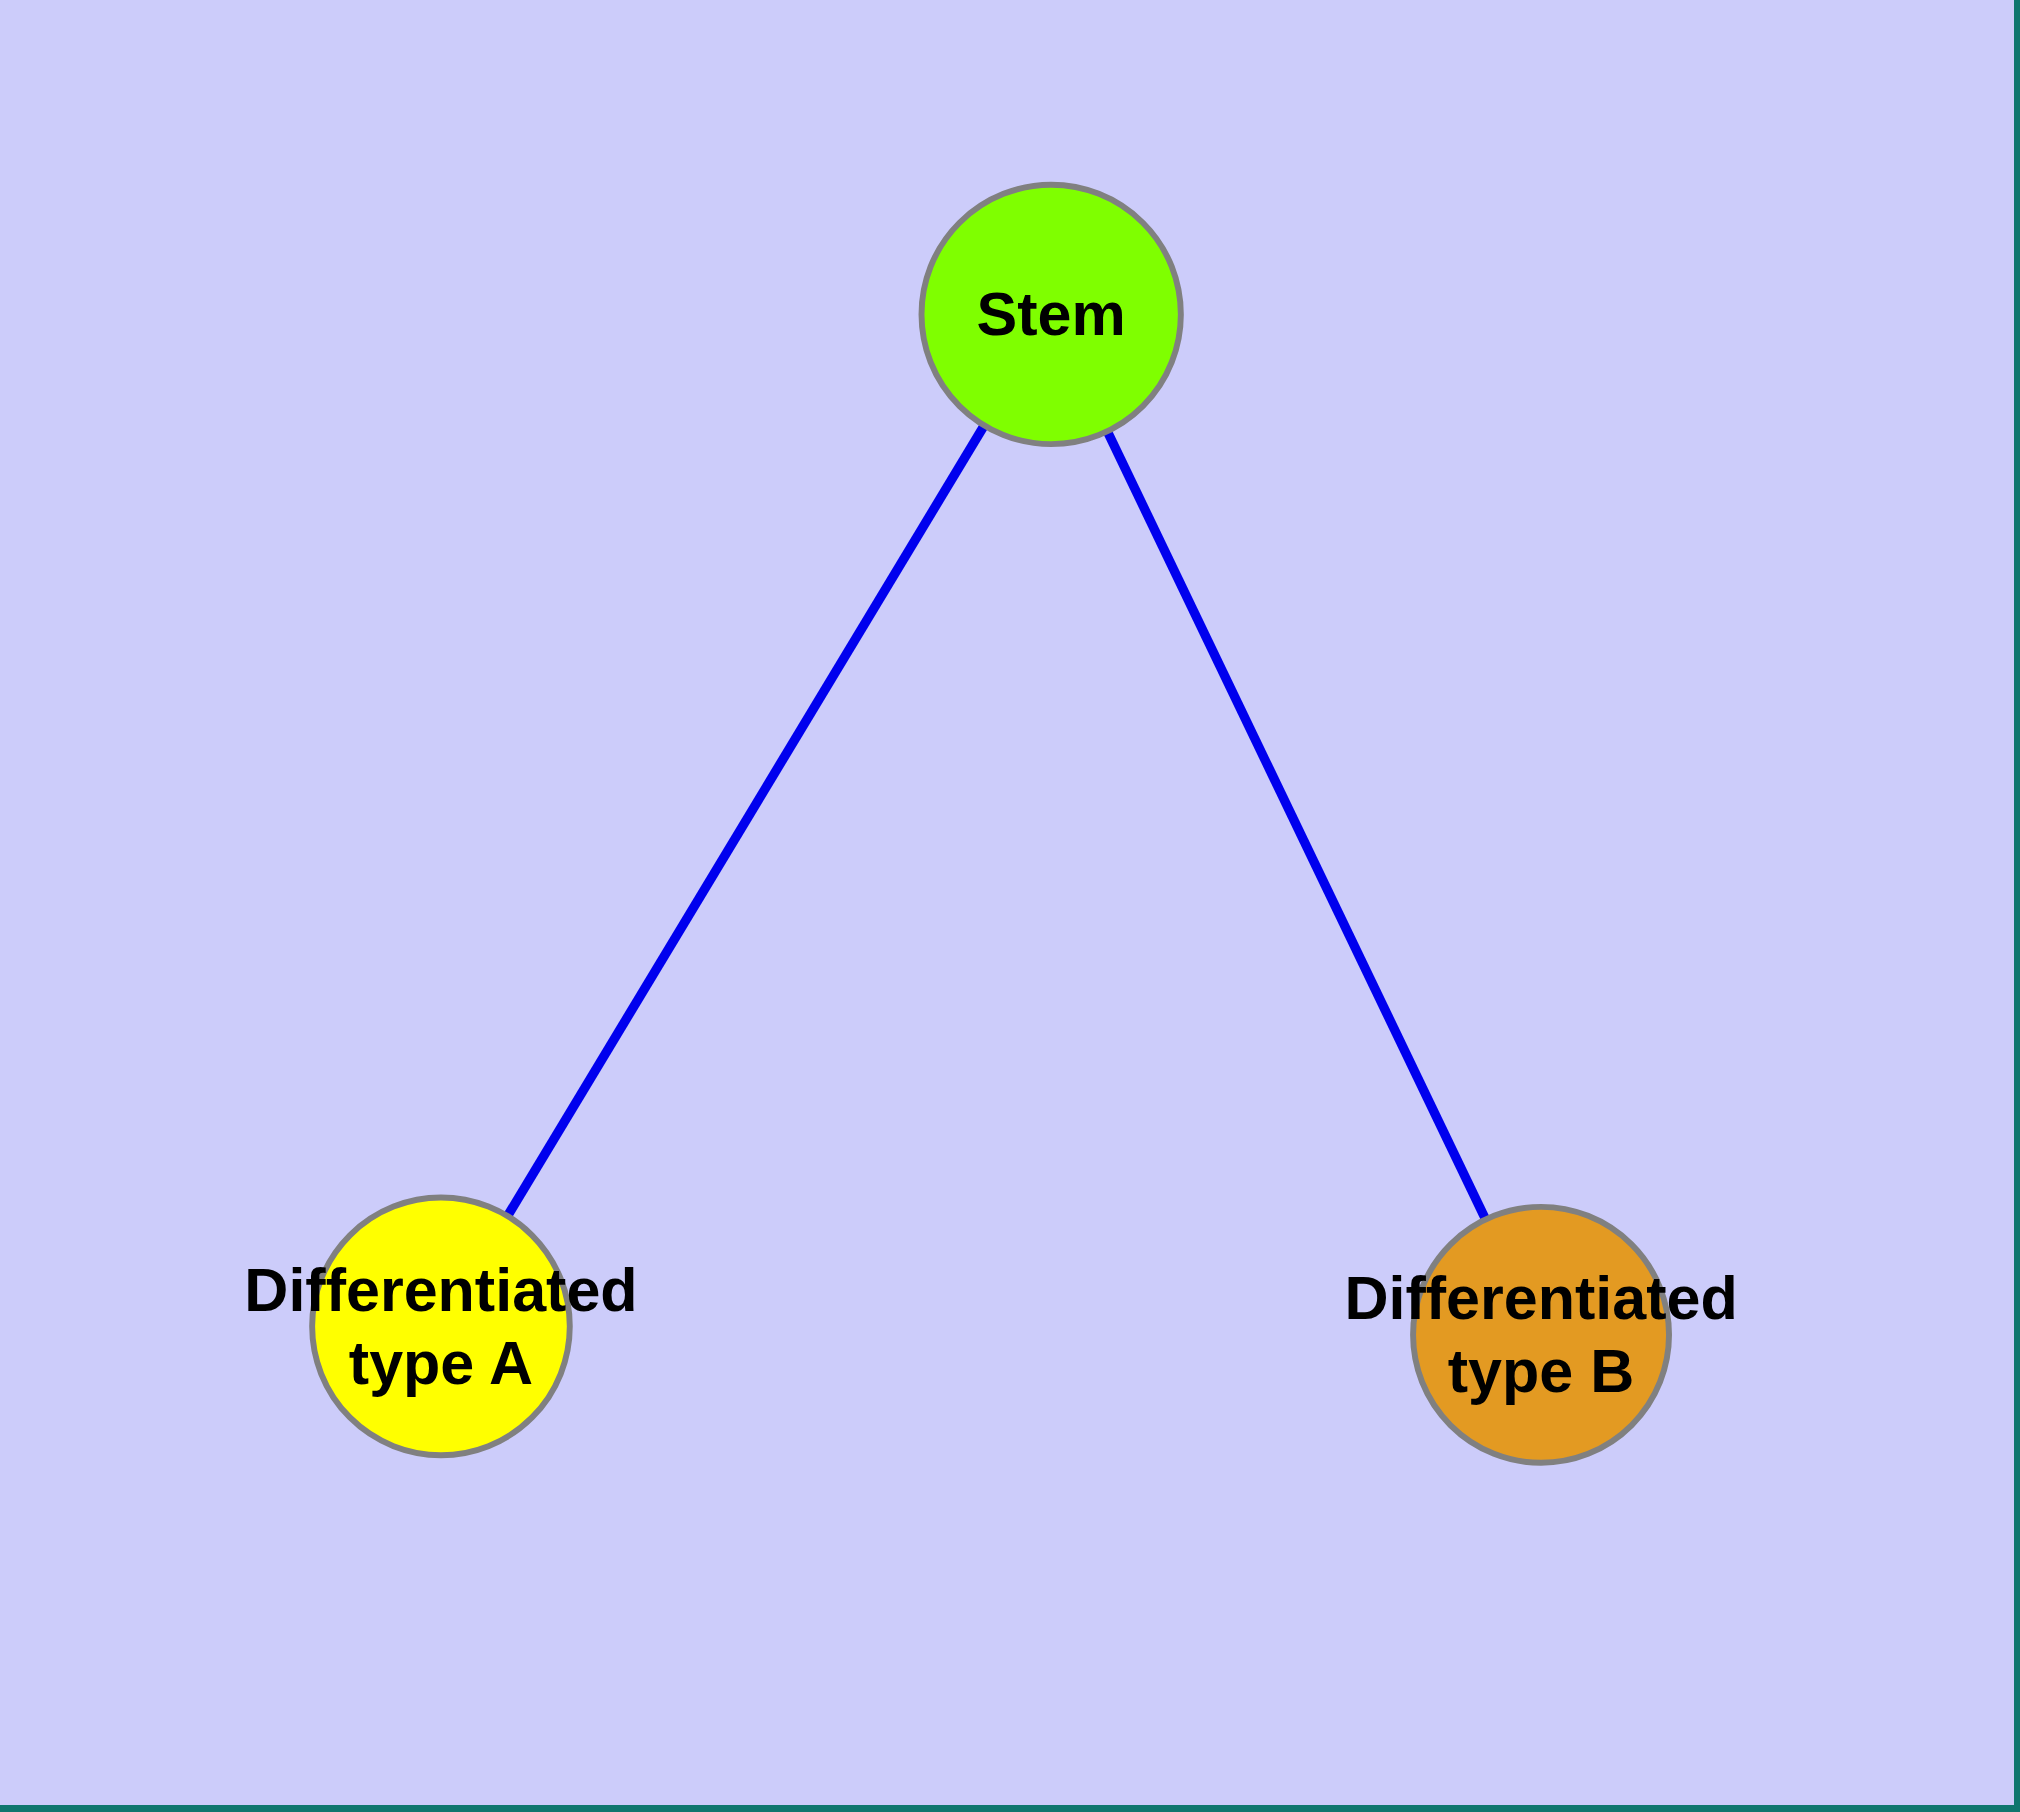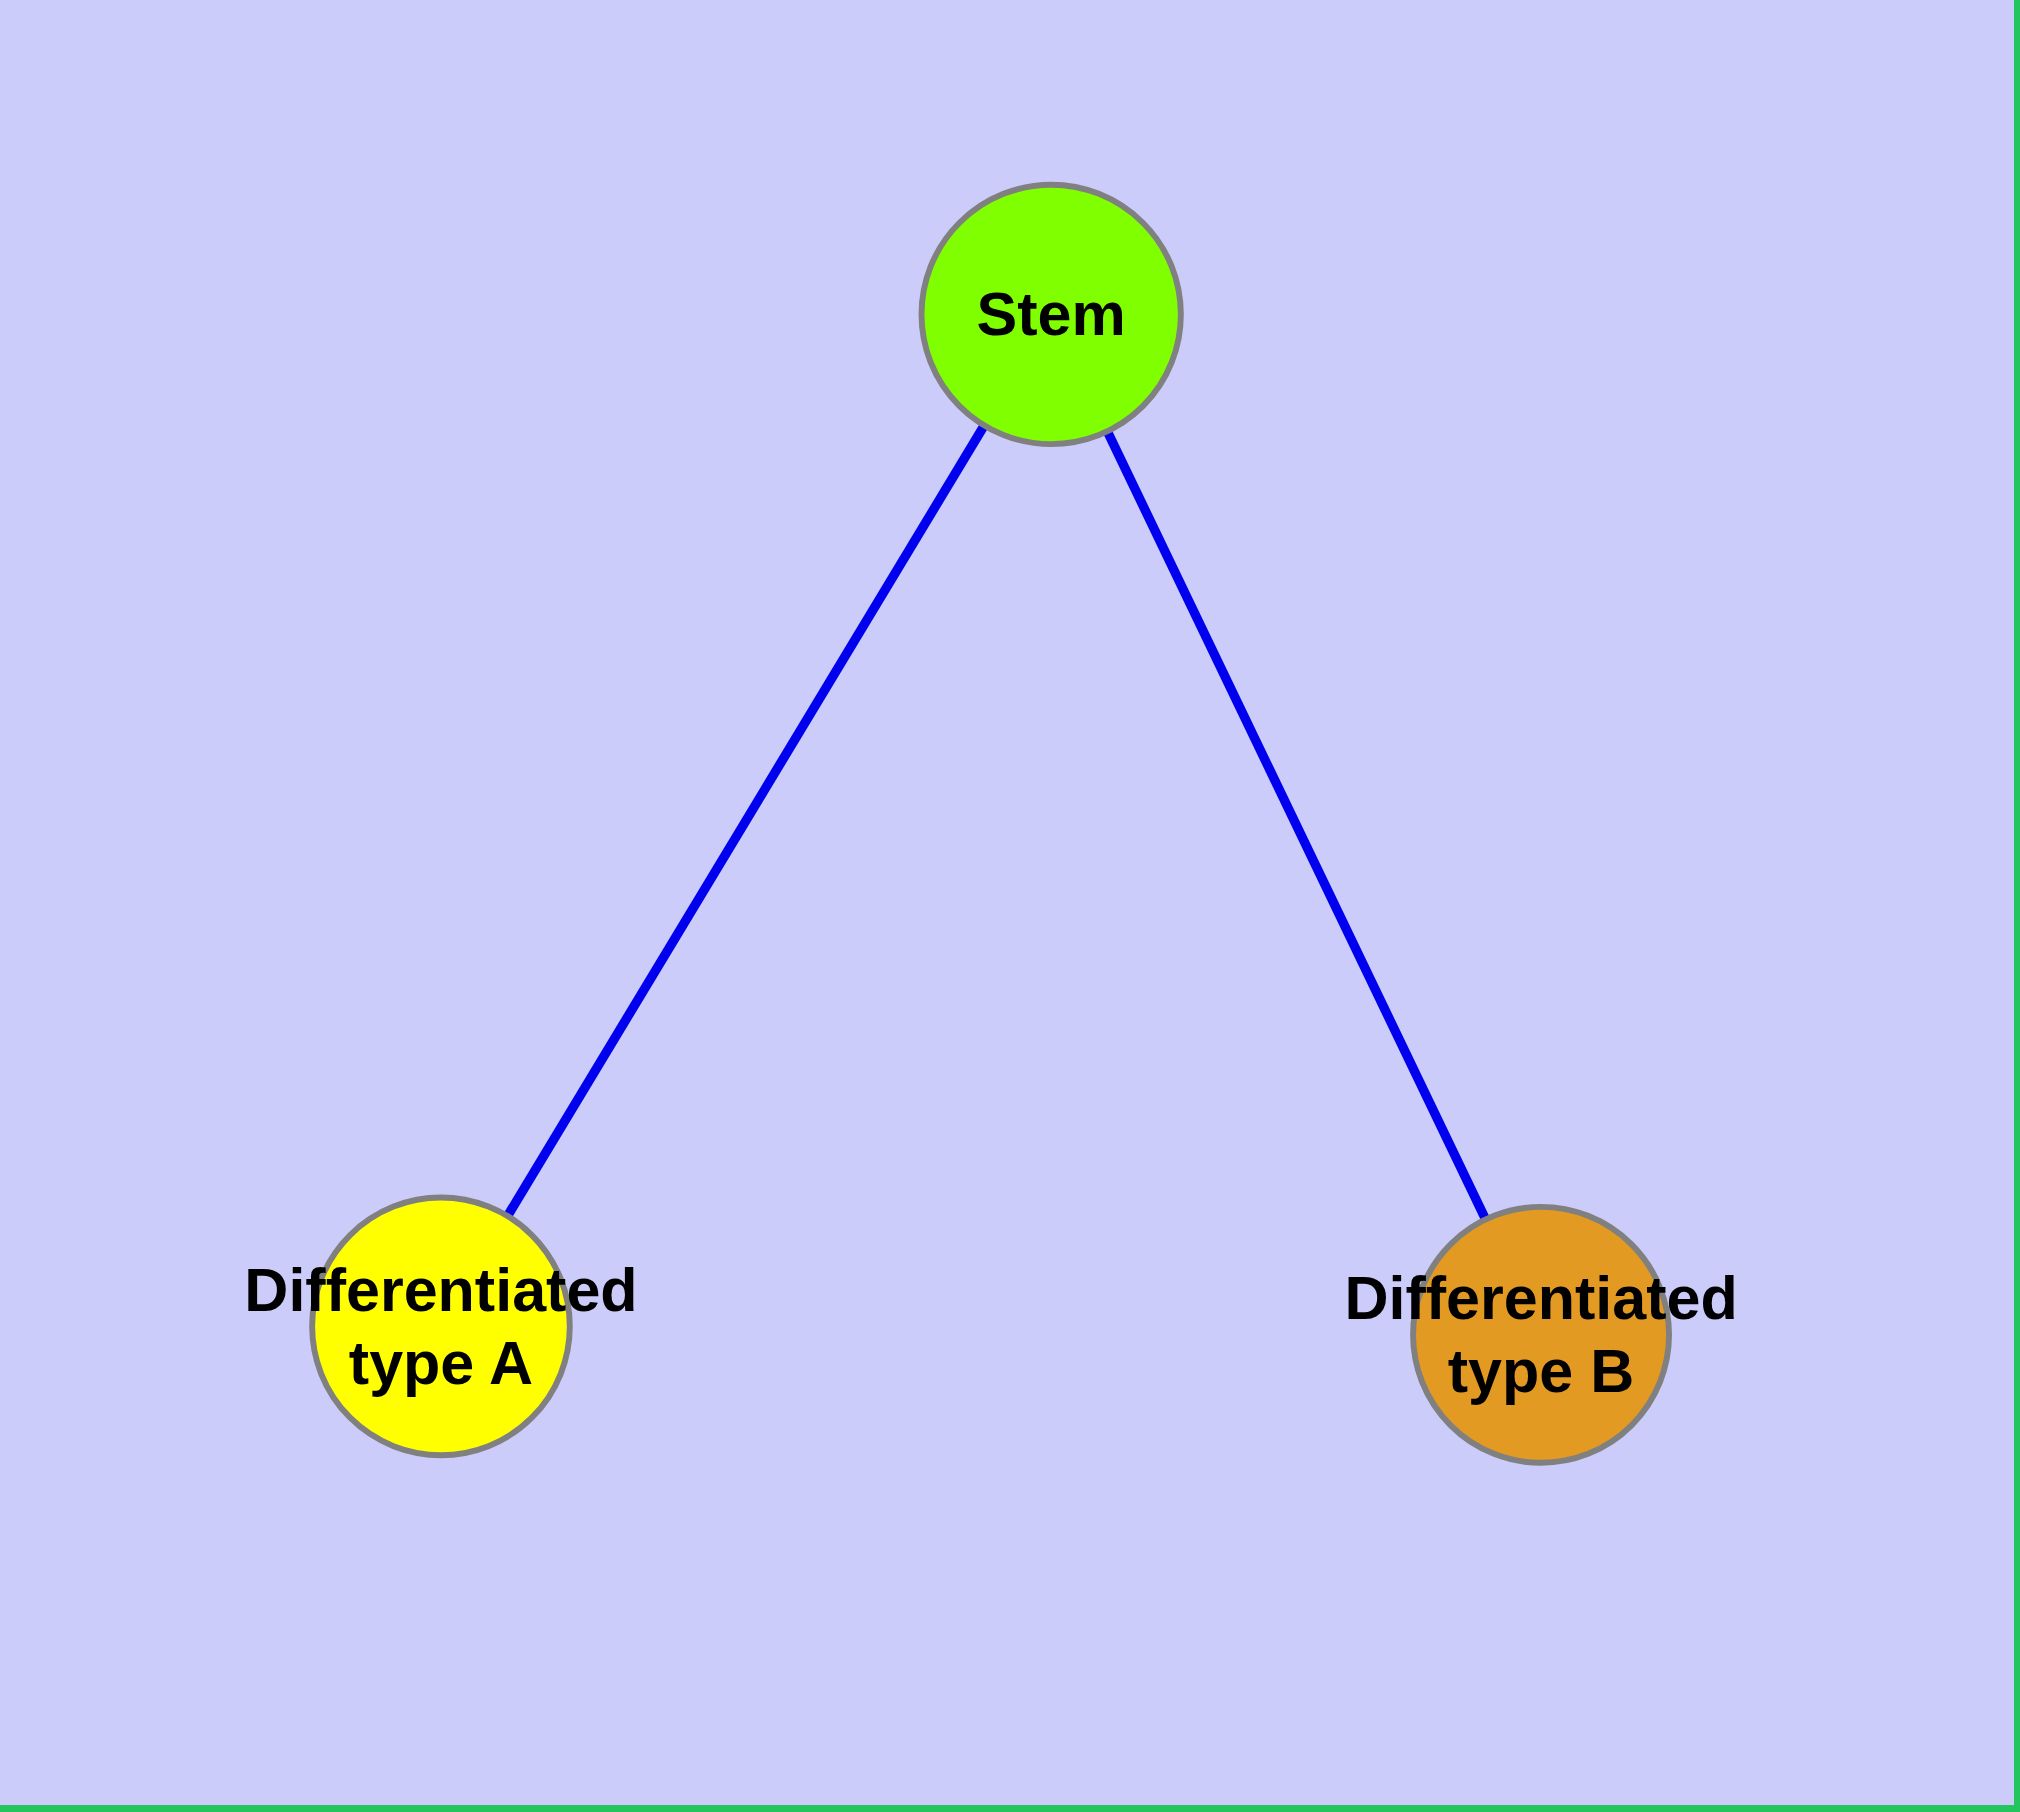--- a/index.html
+++ b/index.html
@@ -5,21 +5,21 @@
 <style>
   html, body {
     margin: 0;
     padding: 0;
     background: #ffffff;
   }
   #canvas {
     position: relative;
     width: 2021px;
     height: 1812px;
-    background: #22c55e;
+    background: #0f766e;
     overflow: hidden;
     font-family: "Liberation Sans", "DejaVu Sans", sans-serif;
   }
   #plot-area {
     position: absolute;
     left: 0;
     top: 0;
     width: 2014px;
     height: 1805px;
     background: #ccccfa;

